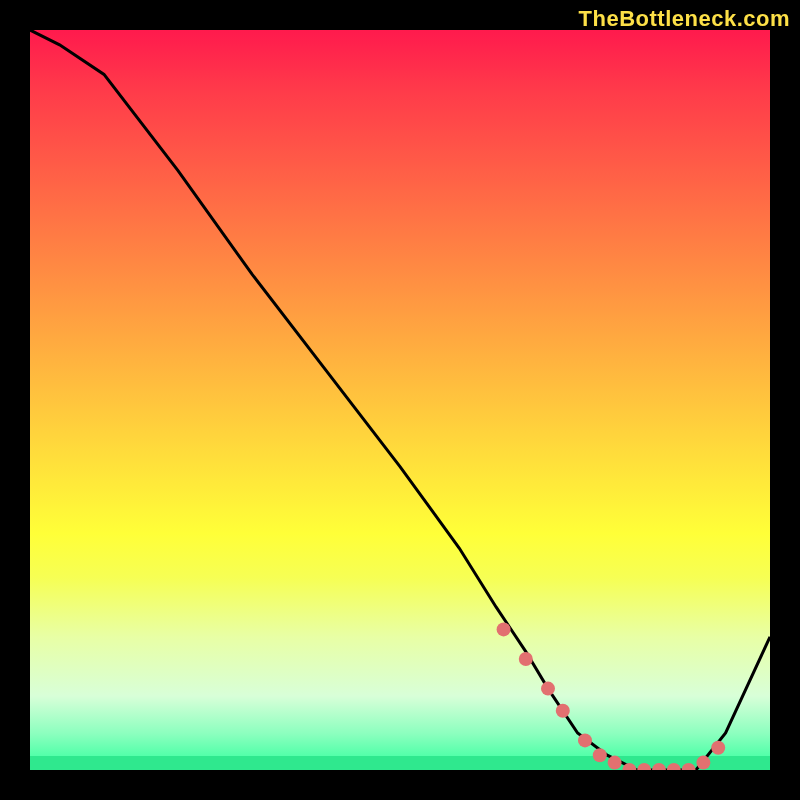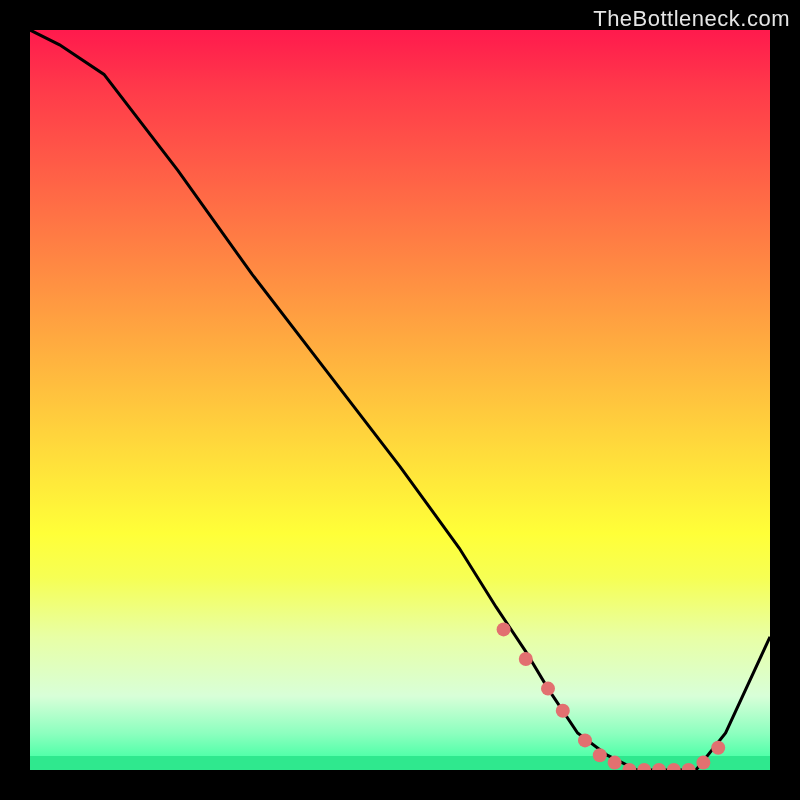--- a/index.html
+++ b/index.html
@@ -54,23 +54,23 @@
     left: 0;
     bottom: 0;
     width: 100%;
     height: 14px;
     background: #2fe88e;
   }
   .watermark {
     position: absolute;
     top: 6px;
     right: 10px;
-    color: #e5e5e5;
+    color: #fde047;
     font-size: 22px;
-    font-weight: 400;
+    font-weight: 700;
     letter-spacing: 0.5px;
     user-select: none;
   }
   svg.curve {
     position: absolute;
     left: 0;
     top: 0;
     width: 100%;
     height: 100%;
   }

